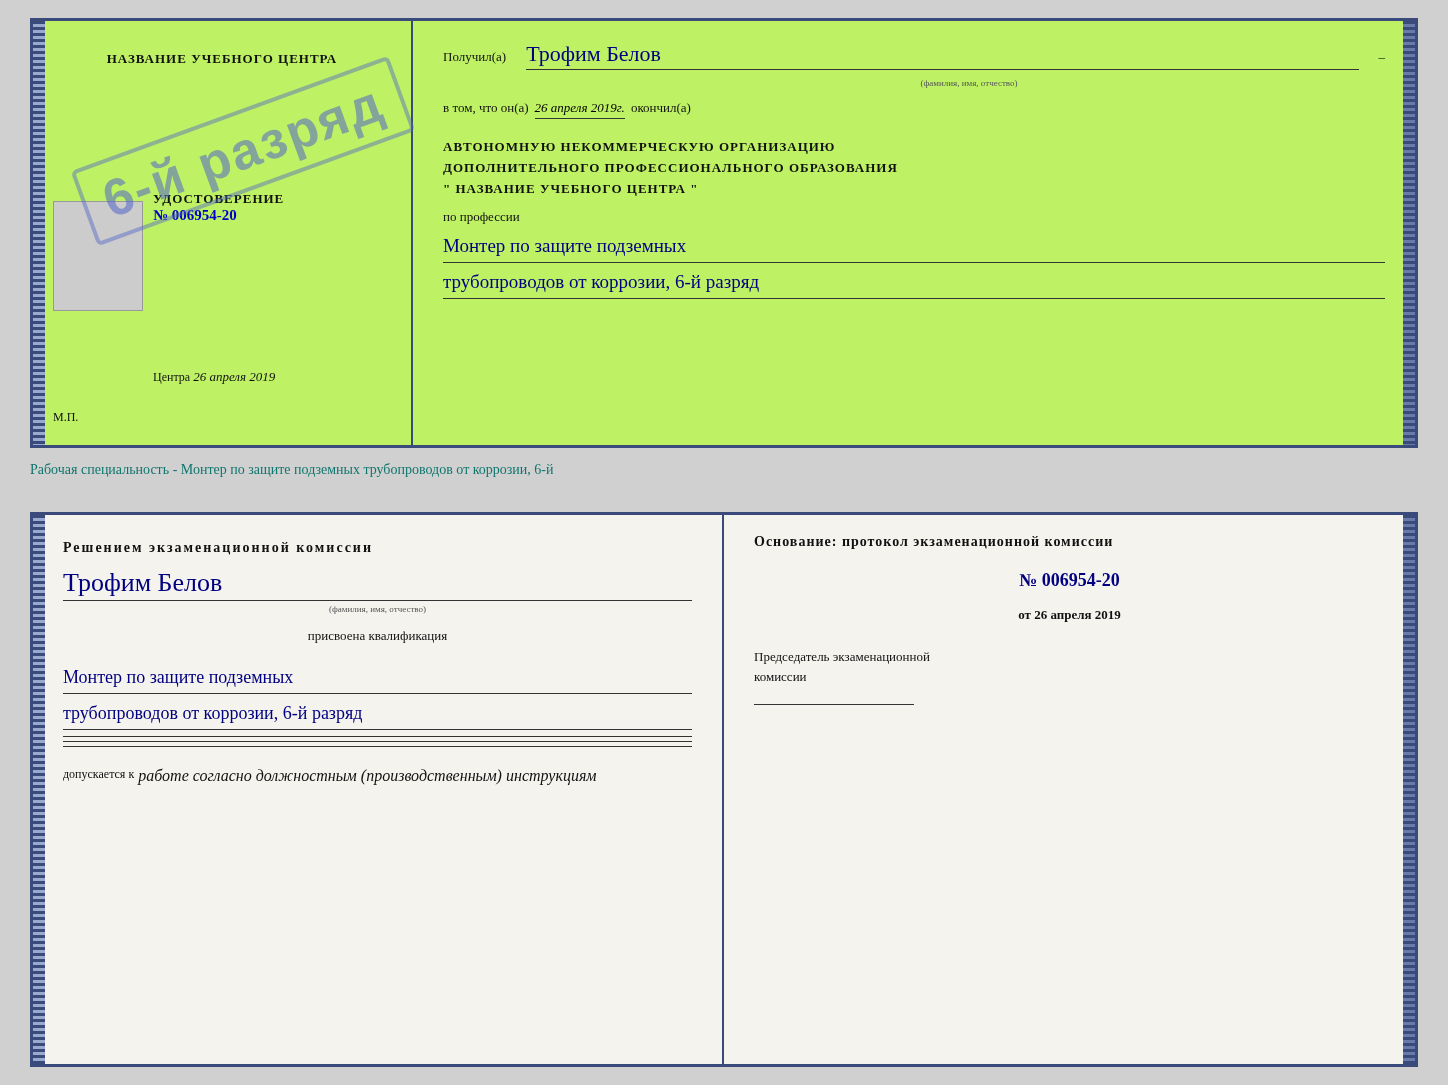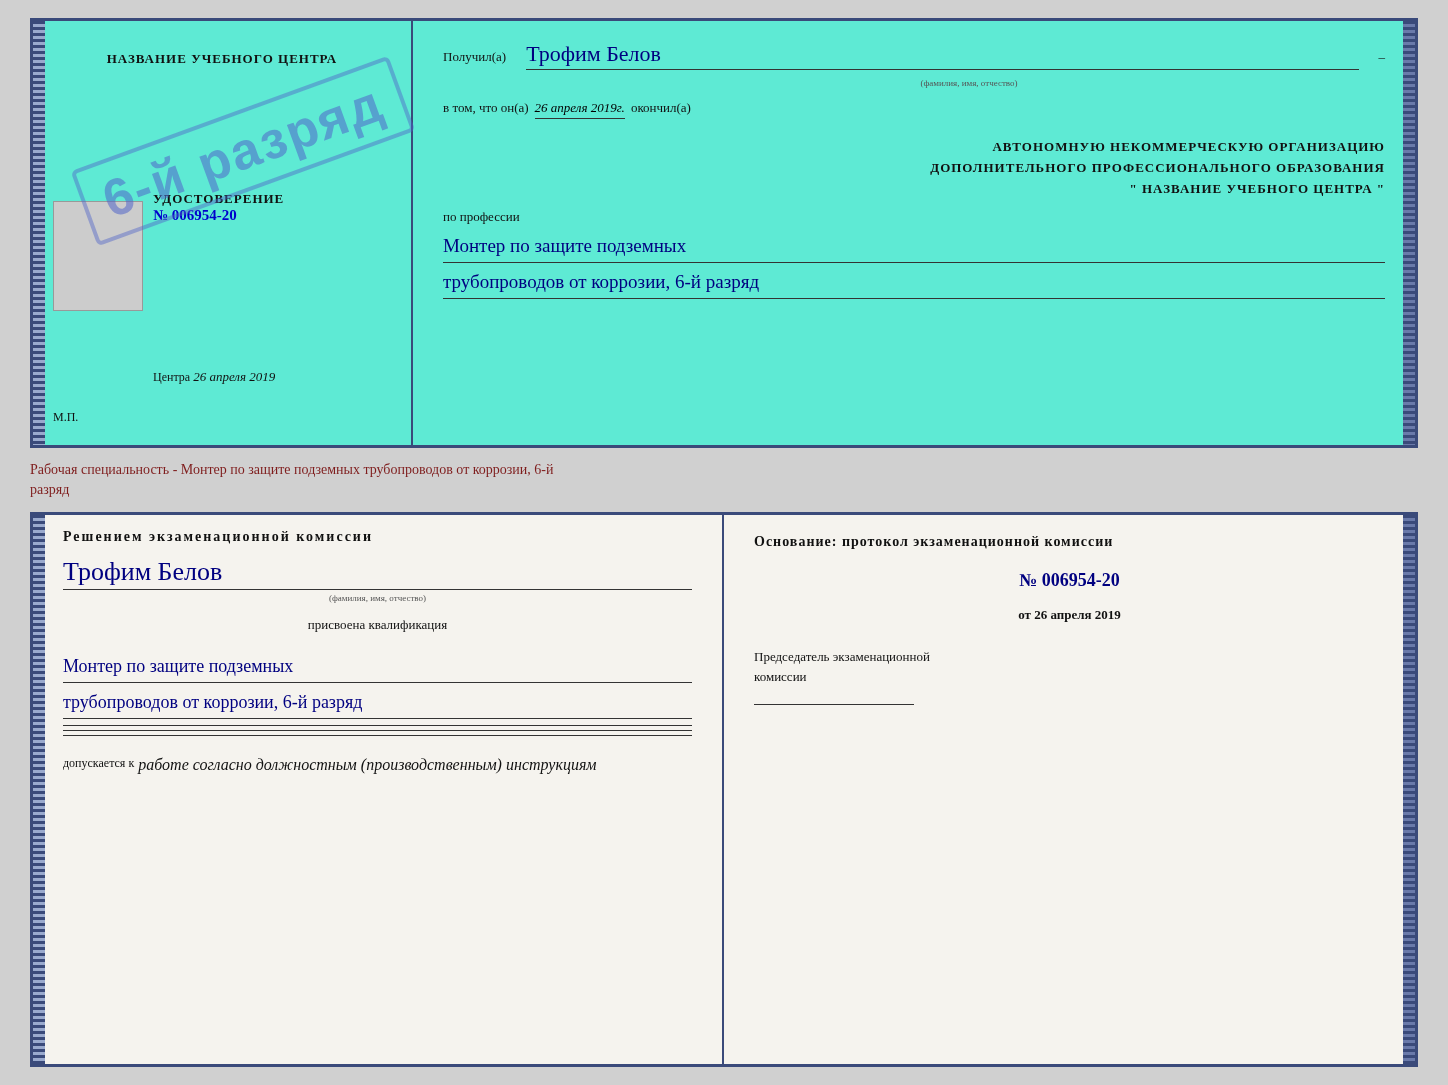--- a/index.html
+++ b/index.html
@@ -19,21 +19,21 @@
       position: relative;
     }
 
     
     .diploma-top {
       position: absolute;
       top: 18px;
       left: 30px;
       right: 30px;
       height: 430px;
-      background: #5eead4;
+      background: #bef264;
       border: 3px solid #3a4a7a;
       display: flex;
     }
 
     
     .diploma-left {
       width: 380px;
       border-right: 2px solid #3a4a7a;
       padding: 20px;
       position: relative;
@@ -186,21 +186,21 @@
       font-style: italic;
       font-size: 13px;
       border-bottom: 1px solid #333;
       padding-bottom: 2px;
       color: #000;
     }
 
     .org-block {
       font-size: 13px;
       font-weight: bold;
-      text-align: right;
+      text-align: left;
       text-transform: uppercase;
       letter-spacing: 1px;
       line-height: 1.6;
       margin-bottom: 10px;
       color: #111;
     }
 
     .po-professii {
       font-size: 13px;
       color: #111;
@@ -236,40 +236,40 @@
       text-orientation: mixed;
     }
 
     
     .between-text {
       position: absolute;
       top: 460px;
       left: 30px;
       right: 30px;
       font-size: 14px;
-      color: #7f1d1d;
+      color: #0f766e;
       line-height: 1.4;
     }
 
     
     .diploma-bottom {
       position: absolute;
       top: 512px;
       left: 30px;
       right: 30px;
       bottom: 18px;
       background: #f5f3ee;
       border: 3px solid #3a4a7a;
       display: flex;
     }
 
     .diploma-bottom-left {
       width: 50%;
       border-right: 2px solid #3a4a7a;
-      padding: 14px 30px;
+      padding: 25px 30px;
       position: relative;
     }
 
     .diploma-bottom-right {
       flex: 1;
       padding: 19px 30px;
       position: relative;
     }
 
     .resheniem-block {
@@ -511,21 +511,20 @@
         <span class="side-line-item">–</span>
         <span class="side-line-item">–</span>
       </div>
     </div>
 
     <div class="deco-right-border"></div>
   </div>
 
   <div class="between-text">
     <div>Рабочая специальность - Монтер по защите подземных трубопроводов от коррозии, 6-й</div>
-    <div>разряд</div>
   </div>
 
   <div class="diploma-bottom">
     <div class="deco-left-border"></div>
 
     <div class="diploma-bottom-left">
       <div class="resheniem-block">Решением  экзаменационной  комиссии</div>
 
       <div class="fio-underline">
         <div class="fio-handwritten-large">Трофим Белов</div>

